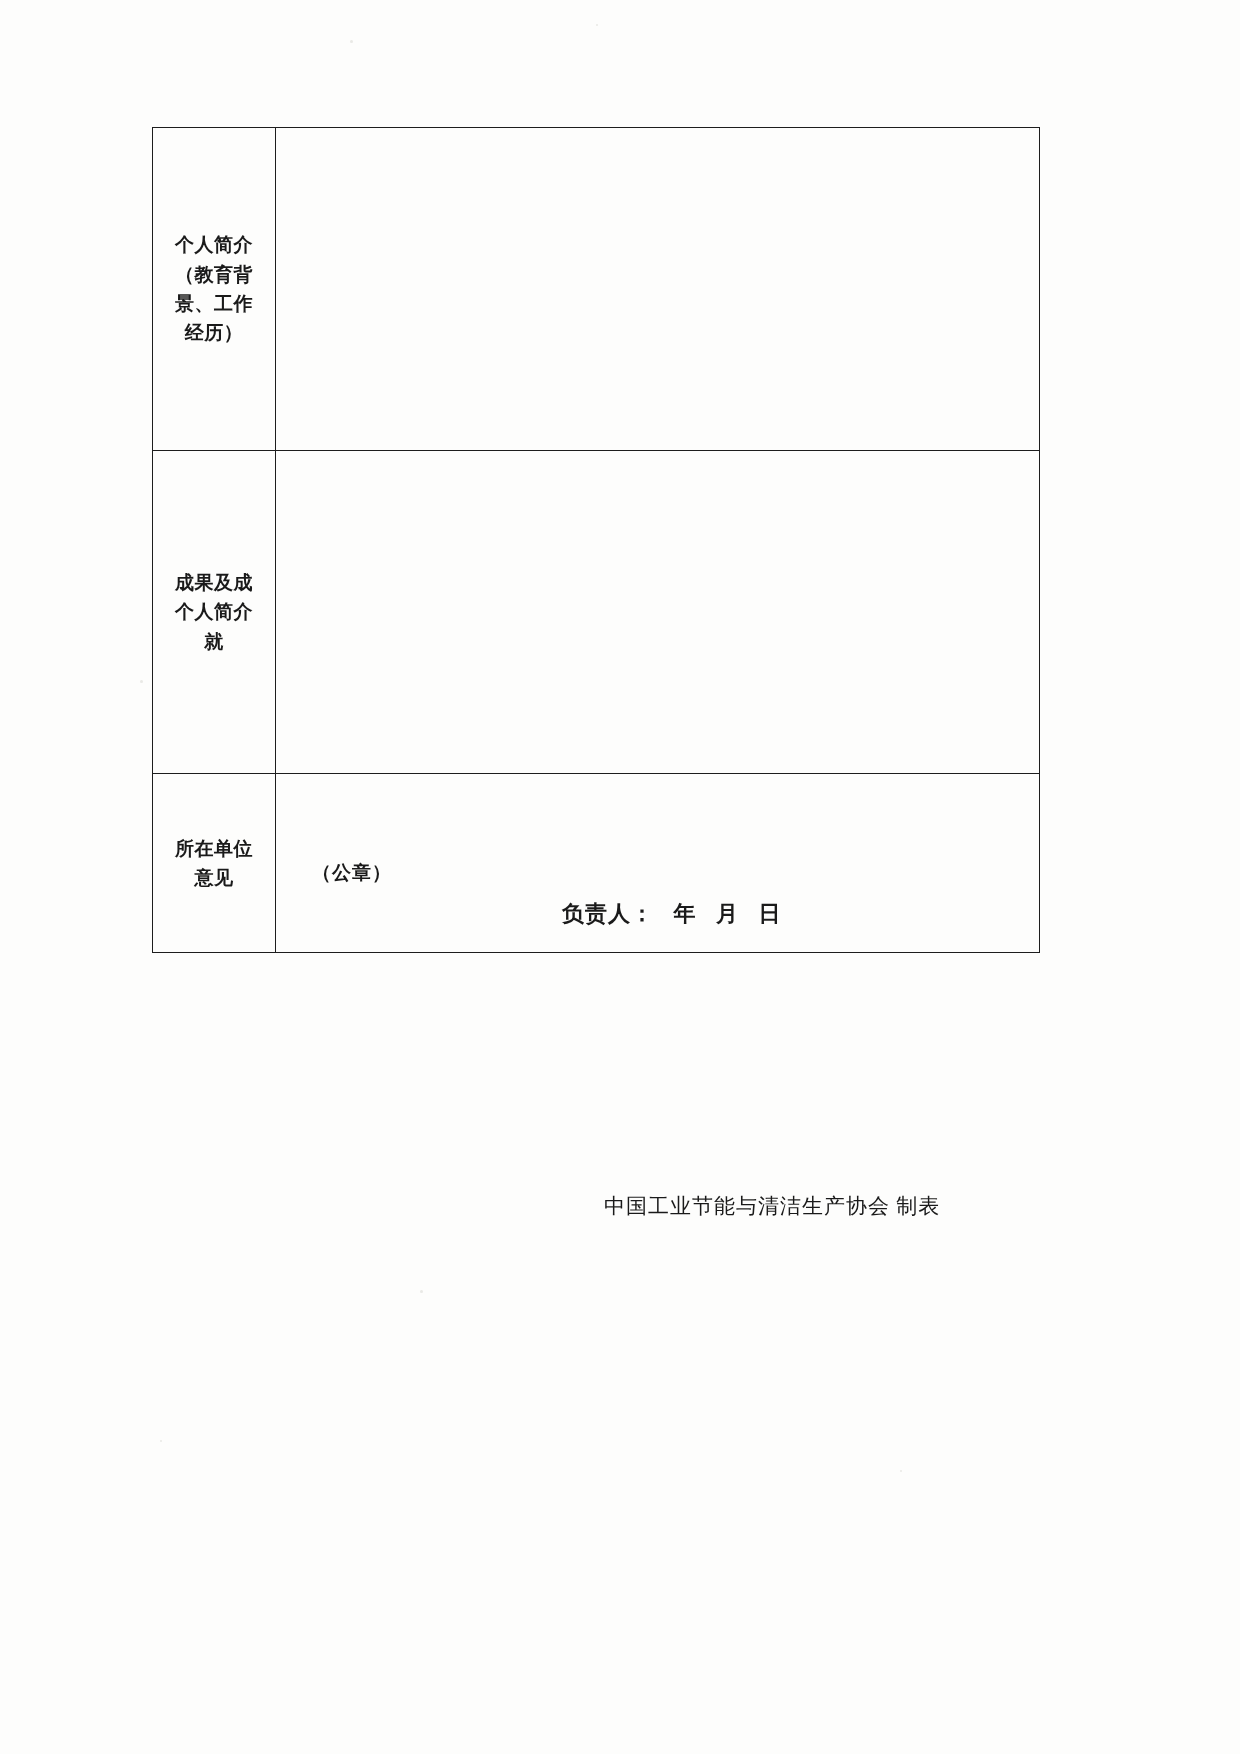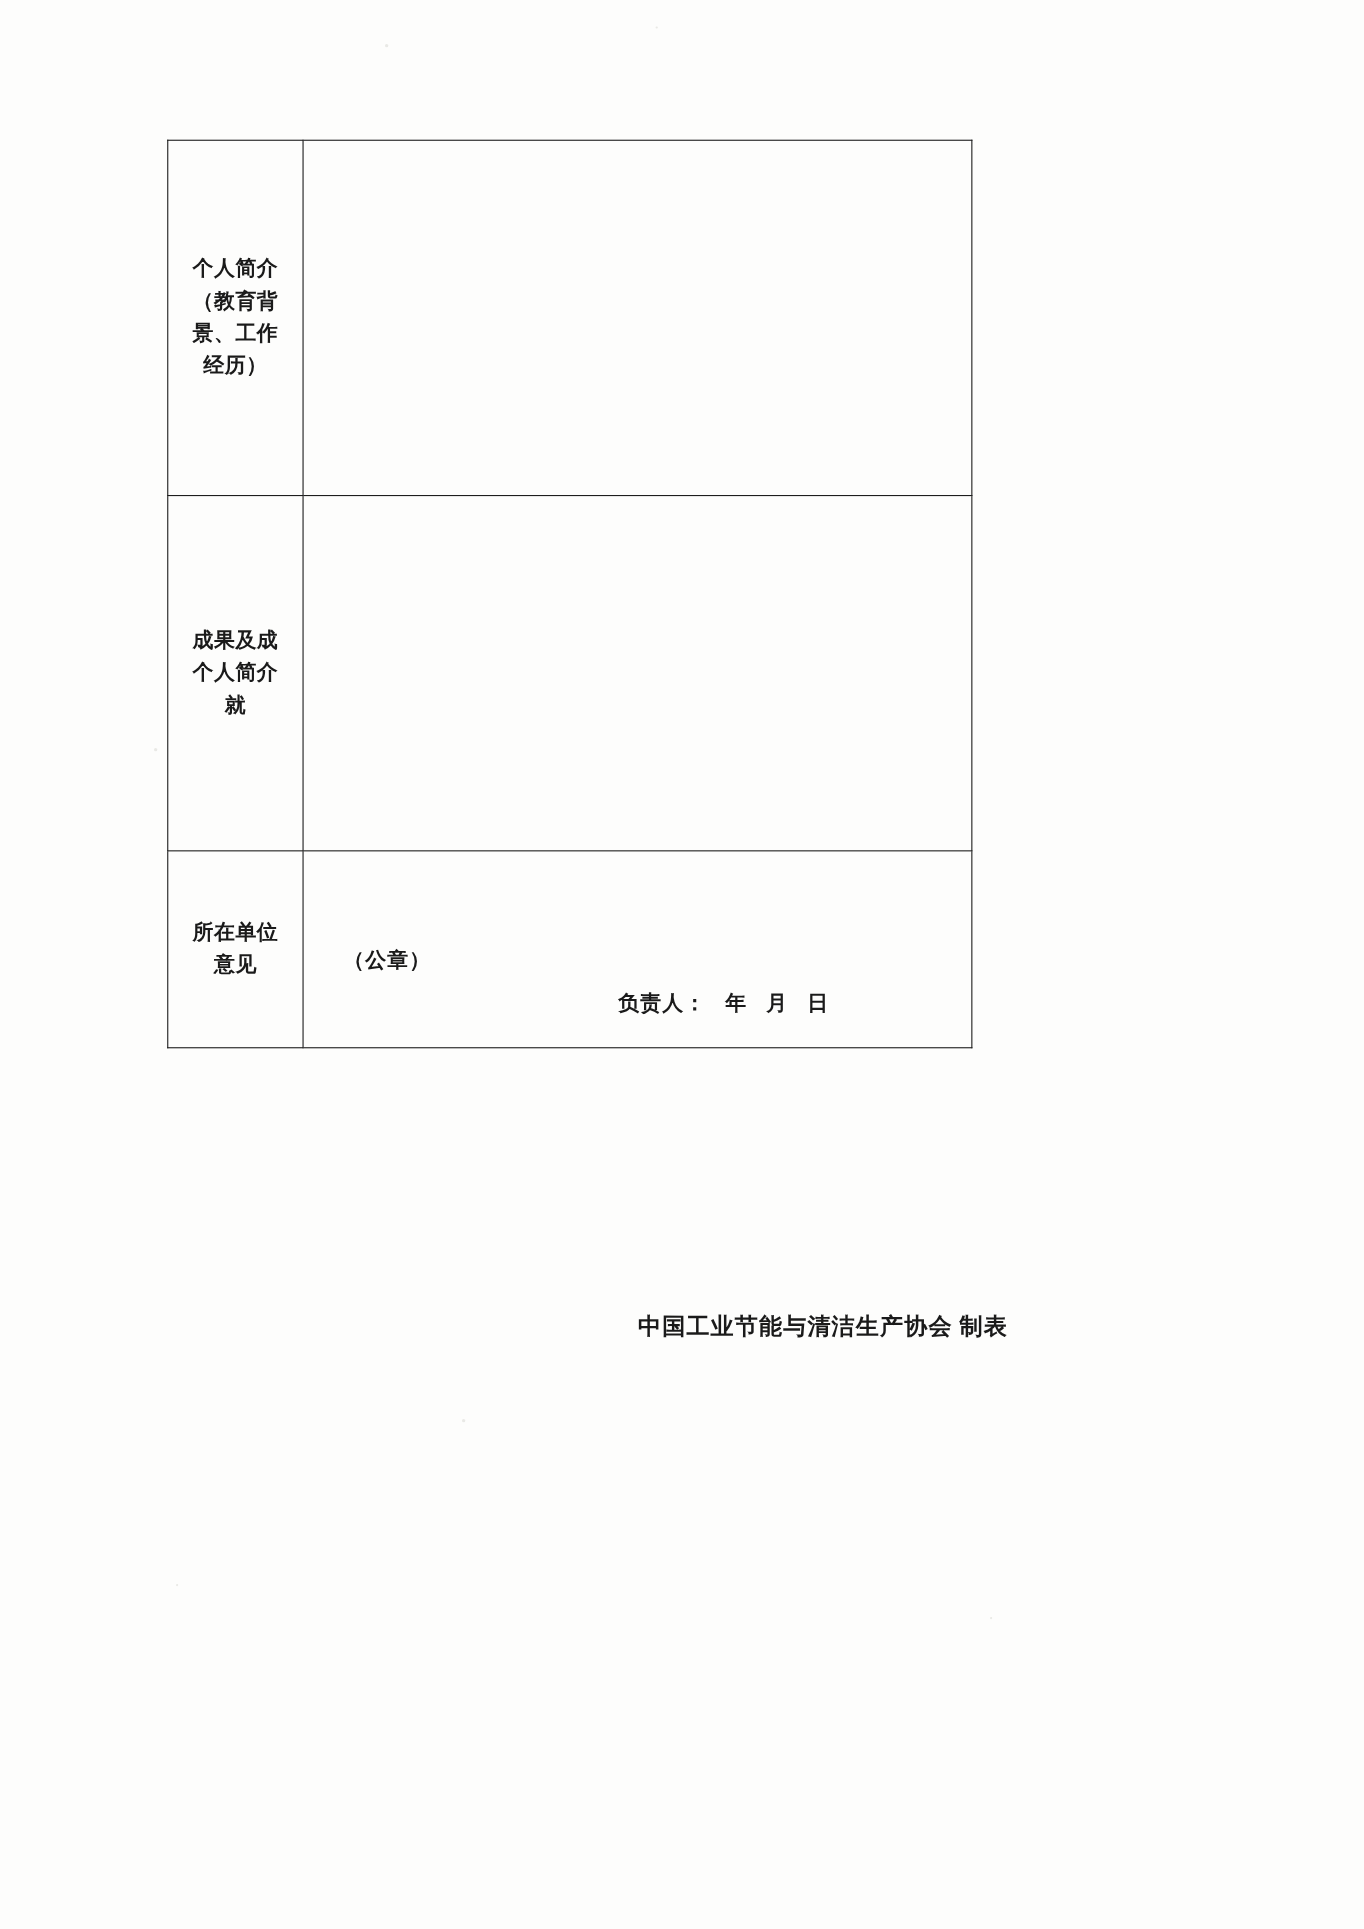--- a/index.html
+++ b/index.html
@@ -20,21 +20,21 @@
   .paper {
     position: absolute;
     inset: 0;
     background: #fdfdfc;
   }
 
   .form-table {
     position: absolute;
     left: 152px;
     top: 127px;
-    width: 732px;
+    width: 888px;
     border-collapse: collapse;
     table-layout: fixed;
     font-family: Liberation Serif, serif;
   }
   .form-table td {
     border: 1.5px solid #1d1d1d;
     vertical-align: middle;
     padding: 0;
   }
 
@@ -67,38 +67,38 @@
   .row-assoc .content-cell { height: 215px; }
 
   .seal {
     position: absolute;
     font-size: 19px;
     font-weight: bold;
     letter-spacing: 1px;
   }
   .signline {
     position: absolute;
-    font-size: 19px;
+    font-size: 22px;
     font-weight: bold;
     letter-spacing: 1px;
     white-space: pre;
   }
 
   .row-unit .seal   { left: 36px;  top: 86px; }
   .row-unit .signline { left: 286px; top: 125px; }
 
   .row-assoc .seal   { left: 36px;  top: 128px; }
   .row-assoc .signline { left: 242px; top: 168px; }
 
   .footer-note {
     position: absolute;
-    left: 580px;
+    left: 604px;
     top: 1192px;
     font-size: 21px;
-    font-weight: bold;
+    font-weight: normal;
     letter-spacing: 1px;
     white-space: nowrap;
   }
 
   
   .speck {
     position: absolute;
     background: #d8d8d4;
     border-radius: 50%;
     opacity: .55;

